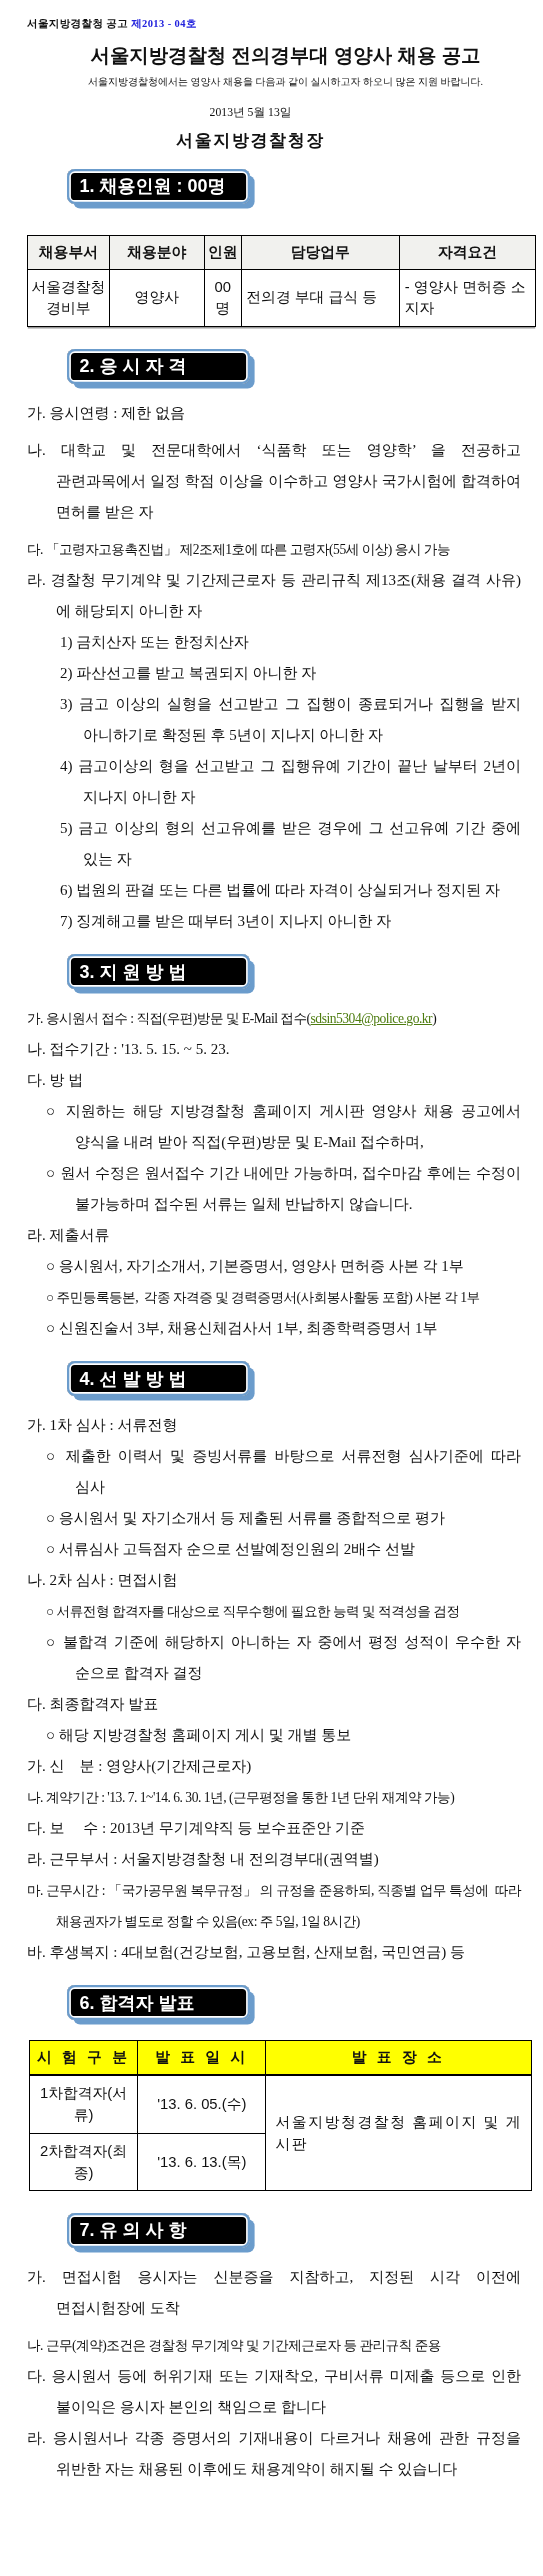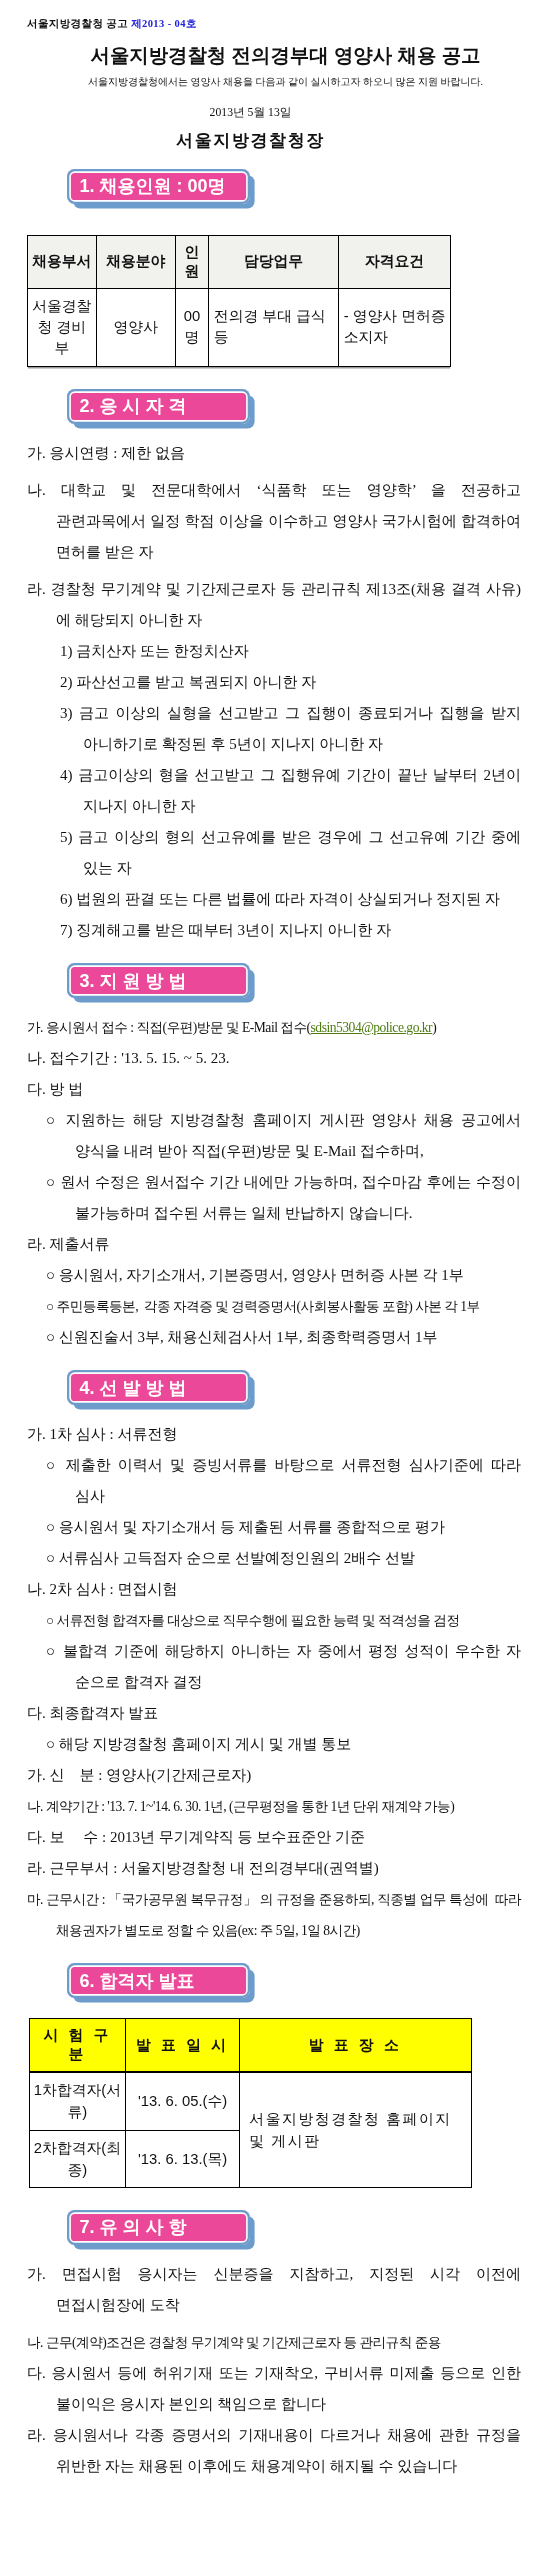--- a/index.html
+++ b/index.html
@@ -22,21 +22,21 @@
     font-family: "Liberation Sans", "DejaVu Sans", sans-serif;
     font-weight: bold; font-size: 19.4px; letter-spacing: 0px;
   }
   .doc-subtitle { margin-top: 6.2px; margin-left: 23px; text-align: center; font-size: 10px; }
   .doc-date { margin-top: 15.5px; text-align: center; font-size: 11.7px; margin-left: -47px; }
   .doc-issuer { margin-top: 9.3px; text-align: center; font-size: 17px; font-weight: bold; letter-spacing: 1.6px; margin-left: -47px; }
   
   .badge {
     display: inline-block;
     margin: 17px 0 14px 40px;
-    background: #ec4899;
+    background: #000000;
     color: #ffffff;
     font-family: "Liberation Sans", "DejaVu Sans", sans-serif;
     font-weight: bold;
     font-size: 18px;
     line-height: 1;
     padding: 8.5px 15.5px 8.5px 12.4px;
     min-width: 155px;
     border-radius: 7.8px;
     box-shadow: inset 0 0 0 2.3px #6b9ccc, inset 0 0 0 3.9px #ffffff, 5.4px 5.4px 0 -0.8px #6b9ccc;
   }
@@ -52,25 +52,25 @@
   .lv1 { padding-left: 29px; text-indent: -29px; }
   .lv2 { padding-left: 48px; text-indent: -29px; }
   .lv3 { padding-left: 56px; text-indent: -23px; }
   .note { padding-left: 58px; text-indent: -19.4px; }
   .deep { padding-left: 120px; text-indent: -120px; }
   .tight { font-size: 13.6px; letter-spacing: -0.5px; }
   .gap { height: 6.2px; }
   .email { color: #4d7c0f; text-decoration: underline; cursor: pointer; }
   
   table { border-collapse: collapse; font-family: "Liberation Sans", "DejaVu Sans", sans-serif; }
-  .tbl1 { margin: 17px 0 4.7px 0; width: 424px; border: 1.6px solid #000; box-shadow: 0 2.3px 0 -0.8px #999; }
+  .tbl1 { margin: 17px 0 4.7px 0; width: 509px; border: 1.6px solid #000; box-shadow: 0 2.3px 0 -0.8px #999; }
   .tbl1 th { background: #f1f1ee; border: 0.8px solid #000; border-bottom: 1.9px solid #000; font-size: 14.8px; padding: 7px 2.3px; }
   .tbl1 td { border: 0.8px solid #000; font-size: 14.8px; text-align: center; padding: 7px 2.3px; line-height: 21px; }
   .tbl1 td.left { text-align: left; padding-left: 4.7px; }
-  .tbl2 { margin: 6.2px 0 4.7px 1.6px; width: 443px; border: 1.6px solid #000; }
+  .tbl2 { margin: 6.2px 0 4.7px 1.6px; width: 503px; border: 1.6px solid #000; }
   .tbl2 th { background: #ffff00; border: 0.8px solid #000; border-bottom: 2.3px solid #000; font-size: 14.8px; letter-spacing: 3.1px; padding: 7px 1.6px; }
   .tbl2 td { border: 0.8px solid #000; font-size: 14.8px; text-align: center; padding: 6.2px 1.6px; line-height: 22px; }
   .tbl2 td.place { text-align: left; padding-left: 9.3px; letter-spacing: 1.6px; }
 </style>
 </head>
 <body>
 
 <div class="page">
 
   <div class="notice-line">
@@ -106,20 +106,21 @@
       <td class="left">- 영양사 면허증 소지자</td>
     </tr>
   </tbody>
     </table>
 
   <div><span class="badge">2. 응 시 자 격</span></div>
   <p class="li lv1">가. 응시연령 : 제한 없음</p>
   <div class="gap"></div>
   <p class="li lv1">나. 대학교 및 전문대학에서 ‘식품학 또는 영양학’ 을 전공하고 관련과목에서 일정 학점 이상을 이수하고 영양사 국가시험에 합격하여 면허를 받은 자</p>
   <div class="gap"></div>
+  <p class="li lv1 tight">다. 「고령자고용촉진법」 제2조제1호에 따른 고령자(55세 이상) 응시 가능</p>
   <p class="li lv1">라. 경찰청 무기계약 및 기간제근로자 등 관리규칙 제13조(채용 결격 사유)에 해당되지 아니한 자</p>
   <p class="li lv3">1) 금치산자 또는 한정치산자</p>
   <p class="li lv3">2) 파산선고를 받고 복권되지 아니한 자</p>
   <p class="li lv3">3) 금고 이상의 실형을 선고받고 그 집행이 종료되거나 집행을 받지 아니하기로 확정된 후 5년이 지나지 아니한 자</p>
   <p class="li lv3">4) 금고이상의 형을 선고받고 그 집행유예 기간이 끝난 날부터 2년이 지나지 아니한 자</p>
   <p class="li lv3">5) 금고 이상의 형의 선고유예를 받은 경우에 그 선고유예 기간 중에 있는 자</p>
   <p class="li lv3">6) 법원의 판결 또는 다른 법률에 따라 자격이 상실되거나 정지된 자</p>
   <p class="li lv3">7) 징계해고를 받은 때부터 3년이 지나지 아니한 자</p>
 
   <div><span class="badge">3. 지 원 방 법</span></div>
@@ -142,20 +143,21 @@
   <p class="li lv2 tight">○ 서류전형 합격자를 대상으로 직무수행에 필요한 능력 및 적격성을 검정</p>
   <p class="li lv2">○ 불합격 기준에 해당하지 아니하는 자 중에서 평정 성적이 우수한 자 순으로 합격자 결정</p>
   <p class="li lv1">다. 최종합격자 발표</p>
   <p class="li lv2">○ 해당 지방경찰청 홈페이지 게시 및 개별 통보</p>
 
   <p class="li lv1">가. 신&nbsp;&nbsp;&nbsp;&nbsp;분 : 영양사(기간제근로자)</p>
   <p class="li deep tight">나. 계약기간 : '13. 7. 1~'14. 6. 30. 1년, (근무평정을 통한 1년 단위 재계약 가능)</p>
   <p class="li lv1">다. 보&nbsp;&nbsp;&nbsp;&nbsp;&nbsp;수 : 2013년 무기계약직 등 보수표준안 기준</p>
   <p class="li lv1">라. 근무부서 : 서울지방경찰청 내 전의경부대(권역별)</p>
   <p class="li lv1 tight">마. 근무시간 : 「국가공무원 복무규정」 의 규정을 준용하되, 직종별 업무 특성에&nbsp; 따라 채용권자가 별도로 정할 수 있음(ex: 주 5일, 1일 8시간)</p>
+  <p class="li lv1">바. 후생복지 : 4대보험(건강보험, 고용보험, 산재보험, 국민연금) 등</p>
 
   <div><span class="badge">6. 합격자 발표</span></div>
   <table class="tbl2">
     <colgroup>
         <col style="width:109px">
         <col style="width:128px">
         <col style="width:266px">
       </colgroup>
     <tbody>
         <tr>

